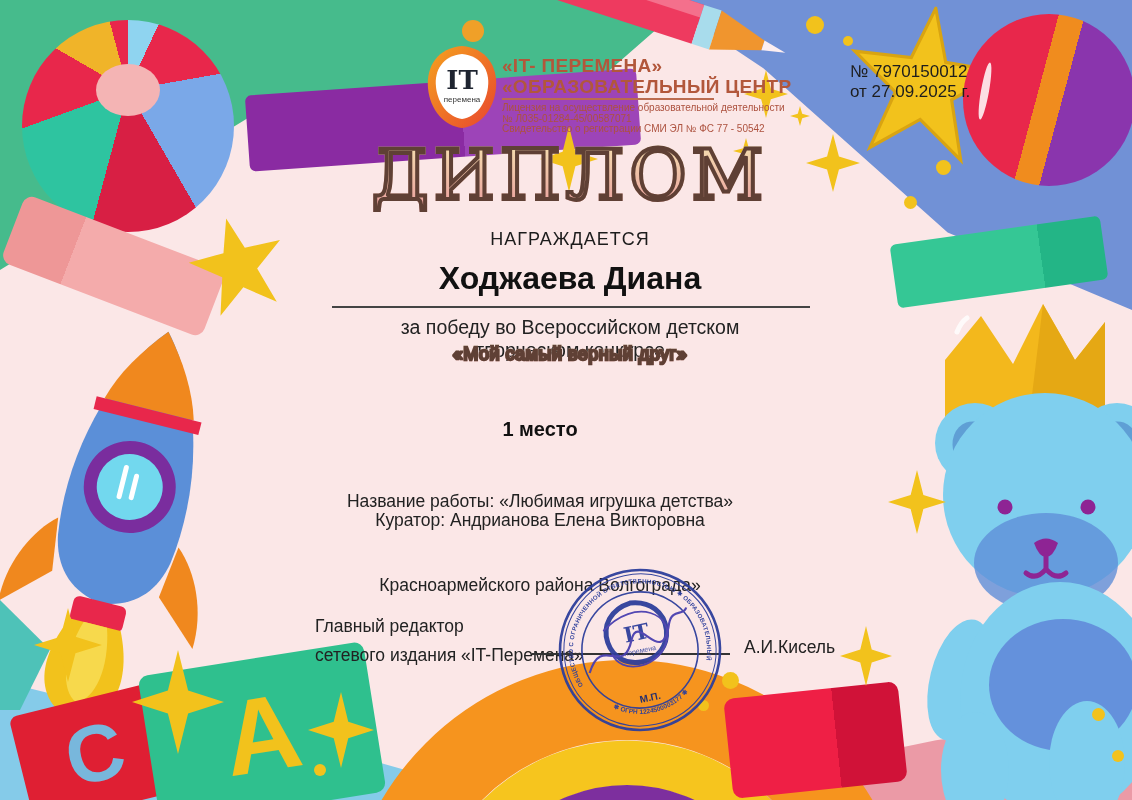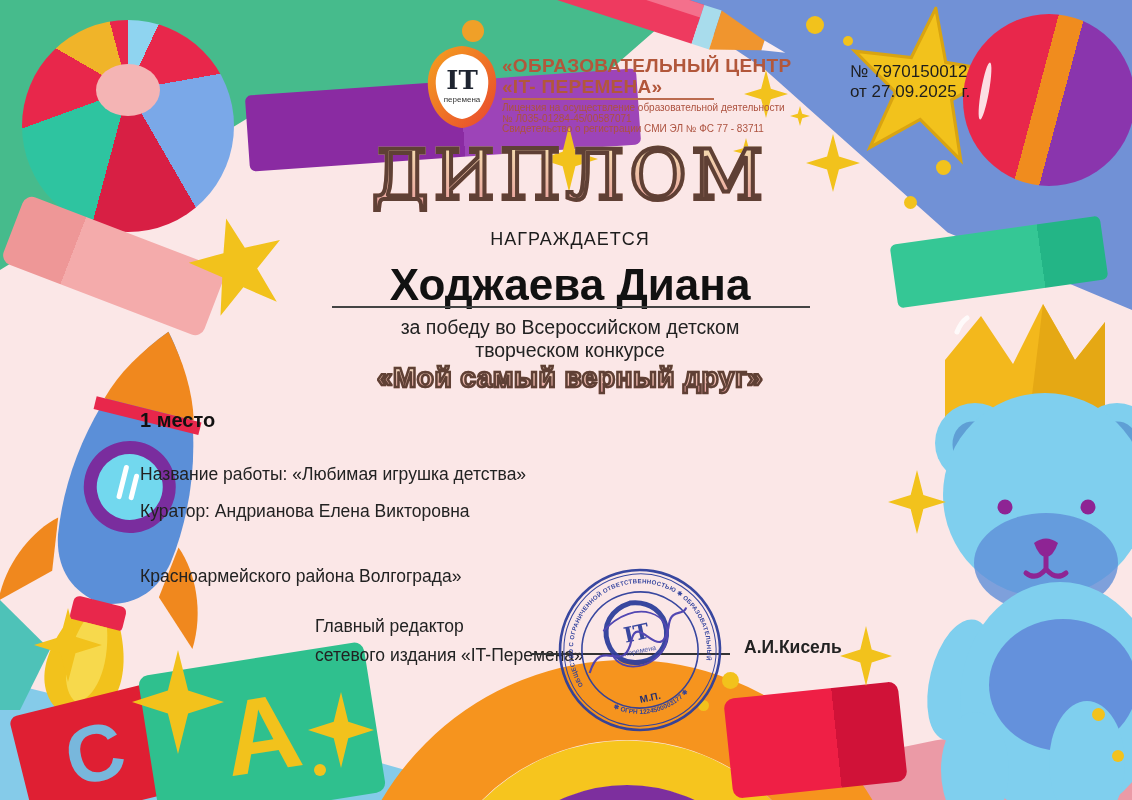--- a/index.html
+++ b/index.html
@@ -43,38 +43,38 @@
     transform:rotate(-14deg);color:#78b7dc;font-size:80px;}
   .block-green{left:148px;top:658px;width:228px;height:152px;background:#2fc08e;border-radius:10px;
     transform:rotate(-9deg);color:#f2c21c;font-size:106px;}
   
   .org-name{left:502px;top:55px;width:320px;font-size:19px;font-weight:bold;color:#b2573b;
     line-height:21px;letter-spacing:.3px;}
   .org-divider{left:502px;top:98px;width:212px;height:2px;background:#bb6b4f;}
   .org-license{left:502px;top:103px;width:300px;font-size:10px;color:#ad523f;line-height:10.5px;}
   .doc-num{left:818px;top:62px;font-size:17px;line-height:20px;color:#1d1d1d;margin-left:32px;}
   .center-a{left:170px;width:800px;text-align:center;}
-  .center-b{left:140px;width:800px;}
+  .center-b{left:140px;width:800px;text-align:center;margin-top:9px;}
   .title{top:134px;font-family:"DejaVu Serif",serif;font-weight:normal;font-size:70px;
     letter-spacing:5px;background:linear-gradient(#f6e8b2,#e8979c);
     -webkit-background-clip:text;background-clip:text;color:transparent;
     -webkit-text-stroke:4px #5f4035;}
   .awarded{top:229px;font-size:18px;letter-spacing:1px;color:#1c1c1c;}
-  .recipient{top:260px;font-size:44px;font-weight:bold;color:#111;}
+  .recipient{top:260px;font-size:32px;font-weight:bold;color:#111;}
   .underline{left:332px;top:306px;width:478px;height:1.5px;background:#444;}
   .reason1{top:316px;font-size:19.5px;}
   .reason2{top:339px;font-size:19.5px;}
-  .contest{top:362px;font-weight:bold;font-size:28px;
+  .contest{top:344px;font-weight:normal;font-size:18px;
     background:linear-gradient(#f8ecca,#e8999e);-webkit-background-clip:text;background-clip:text;
     color:transparent;-webkit-text-stroke:2.5px #5f4035;letter-spacing:.5px;}
   .place{top:409px;font-size:20px;font-weight:bold;color:#111;}
   .detail{font-size:17.5px;color:#222;}
   .sig-role{left:315px;font-size:17.5px;}
   .sig-line{left:532px;top:653px;width:198px;height:1.5px;background:#333;}
-  .sig-name{left:744px;top:637px;font-size:17.5px;font-weight:bold;}
+  .sig-name{left:744px;top:637px;font-size:17.5px;}
 </style>
 </head>
 <body>
 
 <div id="canvas">
 
   <div class="abs bg-green"></div>
   <div class="abs bg-blue"></div>
   <div class="abs bg-lightblue"></div>
   <div class="abs bg-teal"></div>
@@ -187,43 +187,43 @@
           <stop offset="1" stop-color="#e8452e"></stop>
     </linearGradient>
       </defs>
     <path d="M38,2 C62,4 74,22 72,44 C70,66 56,82 38,84 C20,82 6,66 4,44 C2,22 14,4 38,2Z" fill="url(#lg)"></path>
     <path d="M38,10 C57,12 66,26 64,43 C62,60 52,73 38,75 C24,73 14,60 12,43 C10,26 19,12 38,10Z" fill="#ffffff"></path>
     <text x="38" y="45" text-anchor="middle" font-family="DejaVu Serif, serif" font-weight="bold" font-size="26" fill="#1e2430">IT</text>
     <text x="38" y="58" text-anchor="middle" font-family="Liberation Sans, sans-serif" font-size="8" fill="#333">перемена</text>
   </svg>
 
   <div class="abs org-name">
+    <div>«IT- ПЕРЕМЕНА»</div>
     <div>«ОБРАЗОВАТЕЛЬНЫЙ ЦЕНТР</div>
-    <div>«IT- ПЕРЕМЕНА»</div>
   </div>
   <div class="abs org-divider"></div>
   <div class="abs org-license">
     <div>Лицензия на осуществление образовательной деятельности</div>
     <div>№ Л035-01284-45/00587071</div>
-    <div>Свидетельство о регистрации СМИ ЭЛ № ФС 77 - 83711</div>
+    <div>Свидетельство о регистрации СМИ ЭЛ № ФС 77 - 50542</div>
   </div>
   <div class="abs doc-num">
     <div>№ 7970150012</div>
     <div>от 27.09.2025 г.</div>
   </div>
 
   <div class="abs center-a title">ДИПЛОМ</div>
   <div class="abs center-a awarded">НАГРАЖДАЕТСЯ</div>
   <div class="abs center-a recipient">Ходжаева Диана</div>
   <div class="abs underline"></div>
   <div class="abs center-a reason2">творческом конкурсе</div>
   <div class="abs center-a reason1">за победу во Всероссийском детском</div>
   <div class="abs center-a contest">«Мой самый верный друг»</div>
   <div class="abs center-b place">1 место</div>
-  <div class="abs center-b detail" style="top:464px">Название работы: «Любимая игрушка детства»</div>
+  <div class="abs center-b detail" style="top:482px">Название работы: «Любимая игрушка детства»</div>
   <div class="abs center-b detail" style="top:501px">Куратор: Андрианова Елена Викторовна</div>
   <div class="abs center-b detail" style="top:566px">Красноармейского района Волгограда»</div>
 
   <div class="abs sig-role" style="top:616px">Главный редактор</div>
   <div class="abs sig-role" style="top:645px">сетевого издания  «IT-Перемена»</div>
   <div class="abs sig-line"></div>
   <div class="abs sig-name">А.И.Кисель</div>
 
   <svg class="abs" style="left:556px;top:566px;width:168px;height:168px;transform:rotate(-12deg);opacity:.95" viewBox="0 0 168 168">
     <defs>

